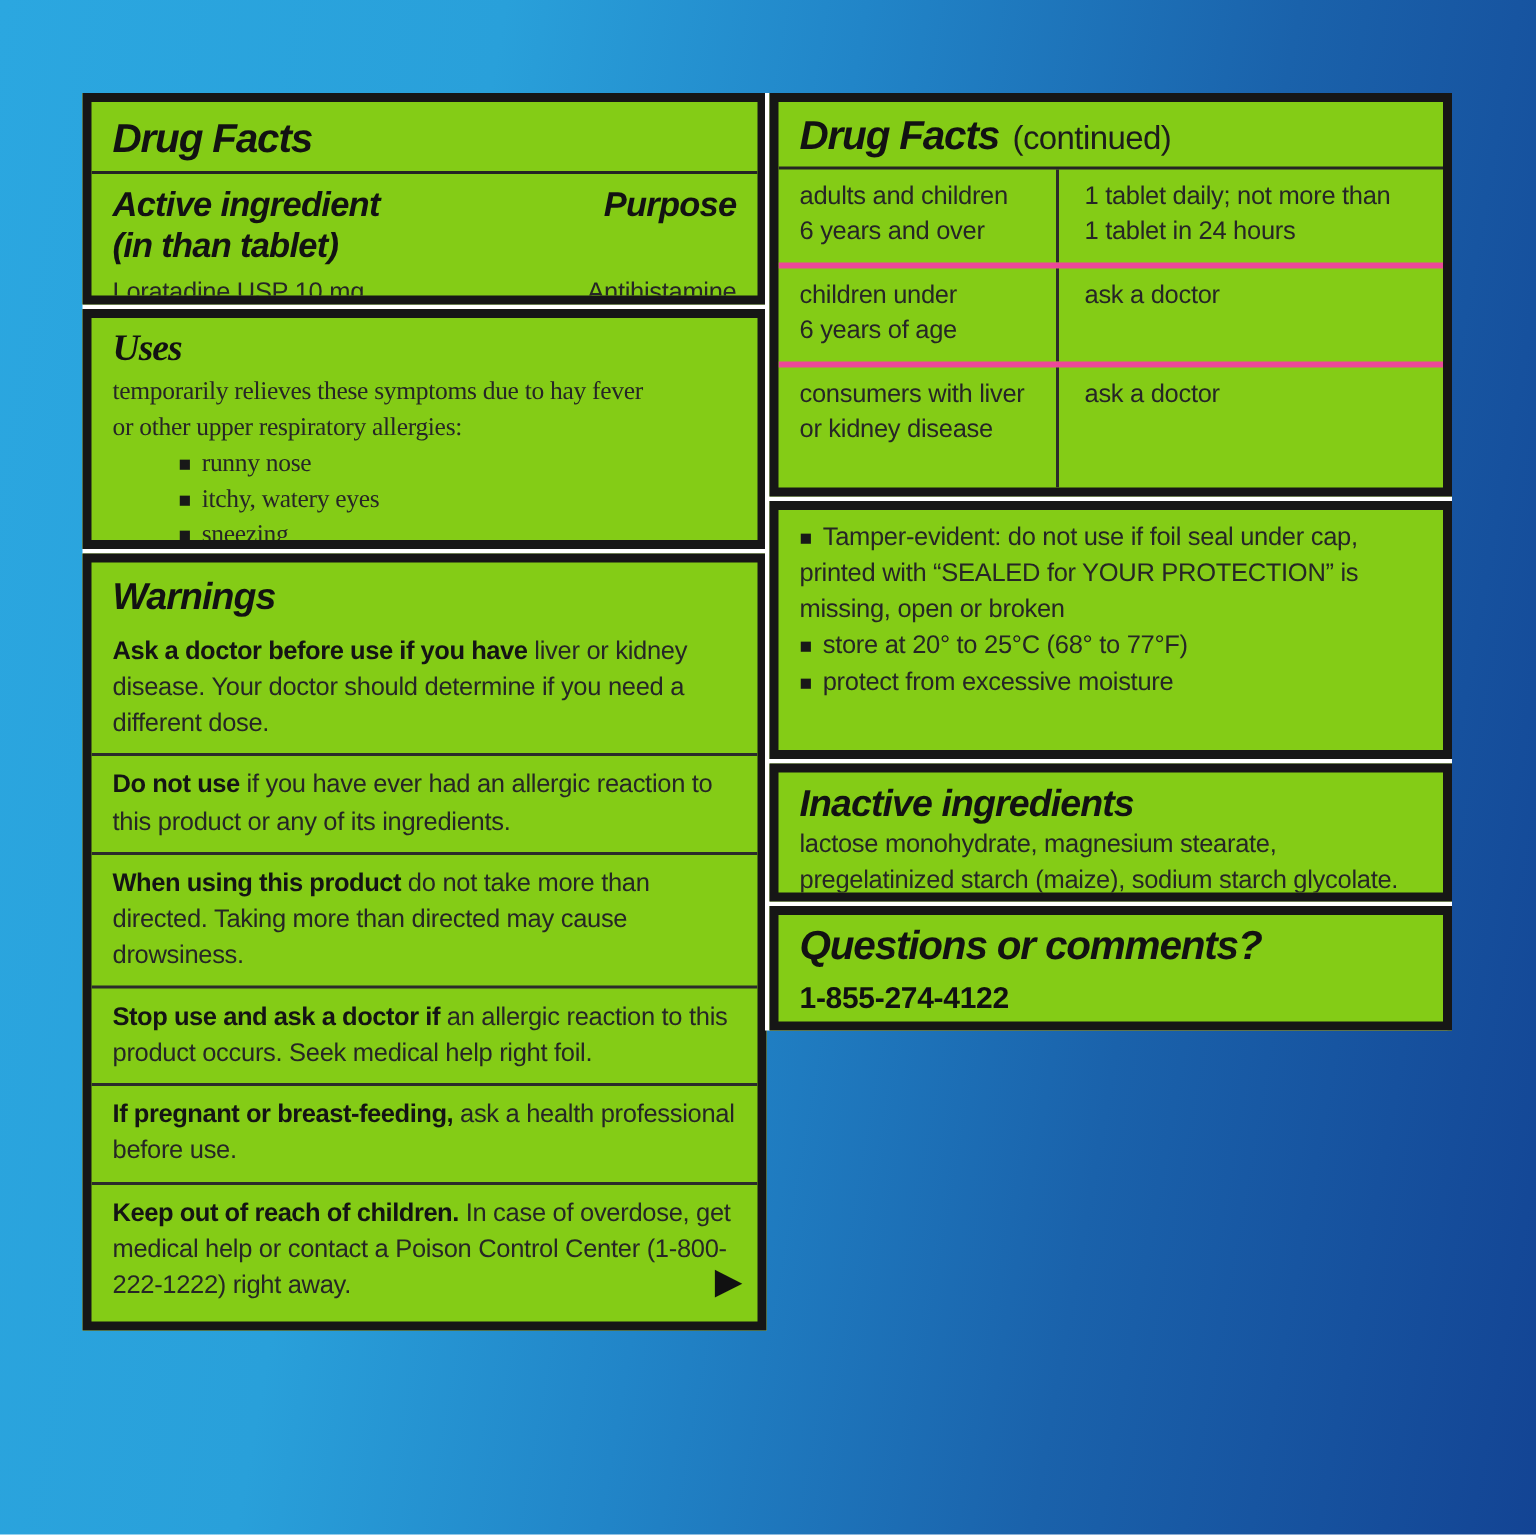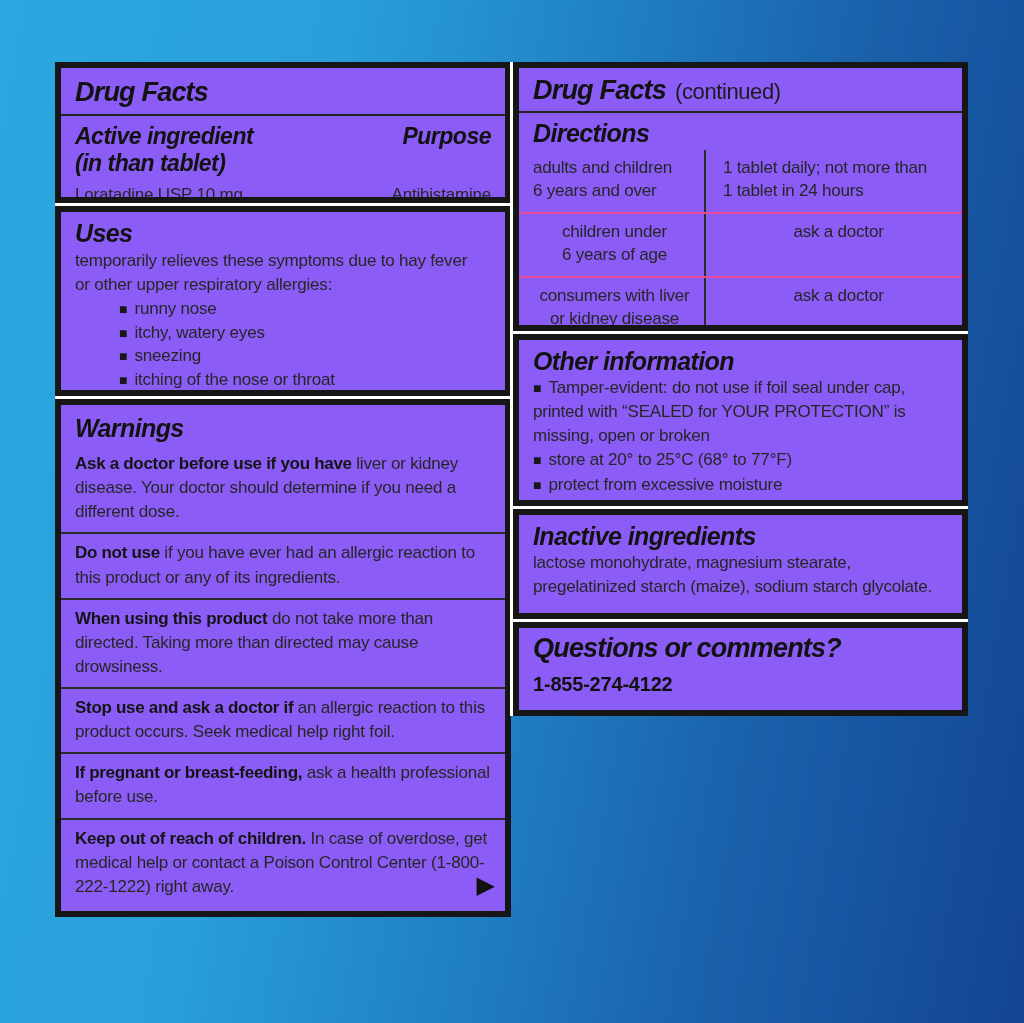--- a/index.html
+++ b/index.html
@@ -10,21 +10,21 @@
     background: linear-gradient(100deg, #2ba7e0 0%, #29a0da 28%, #2185c8 48%, #1a62ab 72%, #134494 100%);
     overflow:hidden;
     letter-spacing:-0.2px;
   }
   .stage { position:relative; width:1024px; height:1023px; }
 
   .col { position:absolute; top:62px; display:flex; flex-direction:column; gap:3px; background:#fff; }
   .col-left  { left:55px;  width:456px; }
   .col-right { left:513px; width:455px; box-shadow:-3px 0 0 #ffffff; }
 
-  .box { background:#8b5cf6; border:6px solid #161616; overflow:hidden; position:relative; }
+  .box { background:#84cc16; border:6px solid #161616; overflow:hidden; position:relative; }
 
   
   .df-title { font-style:italic; font-weight:bold; font-size:27px; letter-spacing:-0.8px; color:#121212; line-height:1.1; }
   .continued { font-style:normal; font-weight:normal; font-size:22px; letter-spacing:-0.4px; color:#1c1c1c; }
   .sec-title { font-style:italic; font-weight:bold; font-size:25px; letter-spacing:-0.6px; color:#121212; line-height:1.2; }
   .sub-head  { font-style:italic; font-weight:bold; font-size:23px; letter-spacing:-0.5px; color:#121212; line-height:1.2; }
   .body-txt  { font-size:17px; line-height:1.42; color:#262626; }
   b.lead { color:#141414; letter-spacing:-0.3px; }
   .pre { white-space:pre-line; }
 
@@ -48,21 +48,21 @@
   .warn-title { padding:8px 14px 2px; }
   .warn-item { padding:7px 14px 8px; }
   .warn-item + .warn-item { border-top:2px solid #2b2b2b; }
   .cont-arrow { position:absolute; right:10px; bottom:14px; font-size:24px; color:#111; line-height:1; letter-spacing:0; }
 
   
   .rt-title-row { padding:8px 14px 5px; display:flex; align-items:baseline; gap:9px; }
   .dir-head { padding:5px 14px 2px; }
   .dtable { display:flex; flex-direction:column; flex:1; }
   .drow { display:grid; grid-template-columns:187px 1fr; }
-  .drow + .drow { border-top:2px solid #ec4899;text-align:center; }
+  .drow + .drow { border-top:4px solid #ec4899; }
   .drow:last-child { flex:1; }
   .dcell { font-size:17px; line-height:1.38; color:#262626; }
   .dcell-who { border-right:2px solid #2b2b2b; padding:6px 8px 9px 14px; }
   .dcell-dose { padding:6px 8px 9px 17px; }
   .box-dir { display:flex; flex-direction:column; }
 
   
   .pad-wrap { padding:6px 14px 6px; }
   .oi-bullet { font-size:17px; line-height:1.42; color:#262626; }
   .phone { font-weight:bold; font-size:20px; color:#111; margin-top:9px; letter-spacing:-0.2px; }
@@ -86,21 +86,21 @@
         </div>
         <div class="sub-head">(in than tablet)</div>
         <div class="ing-row">
           <span class="body-txt">Loratadine USP 10 mg</span>
           <span class="leader"></span>
           <span class="body-txt">Antihistamine</span>
         </div>
       </div>
     </div>
 
-    <div class="box" style="height:190px;">
+    <div class="box" style="height:160px;font-family:Liberation Serif, serif;">
       <div class="uses-wrap">
         <div class="sec-title">Uses</div>
         <div class="body-txt pre uses-intro">temporarily relieves these symptoms due to hay fever
 or other upper respiratory allergies:</div>
         <ul class="blist">
           <li><span class="sq">■</span><span>runny nose</span></li>
           <li><span class="sq">■</span><span>itchy, watery eyes</span></li>
           <li><span class="sq">■</span><span>sneezing</span></li>
           <li><span class="sq">■</span><span>itching of the nose or throat</span></li>
         </ul>
@@ -134,23 +134,20 @@
   </div>
 
   <div class="col col-right">
 
     <div class="box box-dir" style="height:269px;">
       <div class="rt-title-row">
         <span class="df-title">Drug Facts</span>
         <span class="continued">(continued)</span>
       </div>
       <hr class="rule">
-      <div class="dir-head">
-        <span class="sec-title">Directions</span>
-      </div>
       <div class="dtable">
         <div class="drow">
           <div class="dcell dcell-who pre">adults and children
 6 years and over</div>
           <div class="dcell dcell-dose pre">1 tablet daily; not more than
 1 tablet in 24 hours</div>
         </div>
         <div class="drow">
           <div class="dcell dcell-who pre">children under
 6 years of age</div>
@@ -159,38 +156,37 @@
         <div class="drow">
           <div class="dcell dcell-who pre">consumers with liver
 or kidney disease</div>
           <div class="dcell dcell-dose pre">ask a doctor</div>
         </div>
       </div>
     </div>
 
     <div class="box" style="height:172px;">
       <div class="pad-wrap">
-        <div class="sec-title">Other information</div>
         <p class="oi-bullet"><span class="sq">■</span><span class="pre">Tamper-evident: do not use if foil seal under cap,
 printed with “SEALED for YOUR PROTECTION” is
 missing, open or broken</span></p>
         <p class="oi-bullet"><span class="sq">■</span><span>store at 20° to 25°C (68° to 77°F)</span></p>
         <p class="oi-bullet"><span class="sq">■</span><span>protect from excessive moisture</span></p>
       </div>
     </div>
 
-    <div class="box" style="height:110px;">
+    <div class="box" style="height:92px;">
       <div class="pad-wrap">
         <div class="sec-title">Inactive ingredients</div>
         <div class="body-txt pre">lactose monohydrate, magnesium stearate,
 pregelatinized starch (maize), sodium starch glycolate.</div>
       </div>
     </div>
 
-    <div class="box" style="height:94px;">
+    <div class="box" style="height:83px;">
       <div class="pad-wrap">
         <div class="df-title">Questions or comments?</div>
         <div class="phone">1-855-274-4122</div>
       </div>
     </div>
   </div>
 
 </div>
 
 </body></html>

